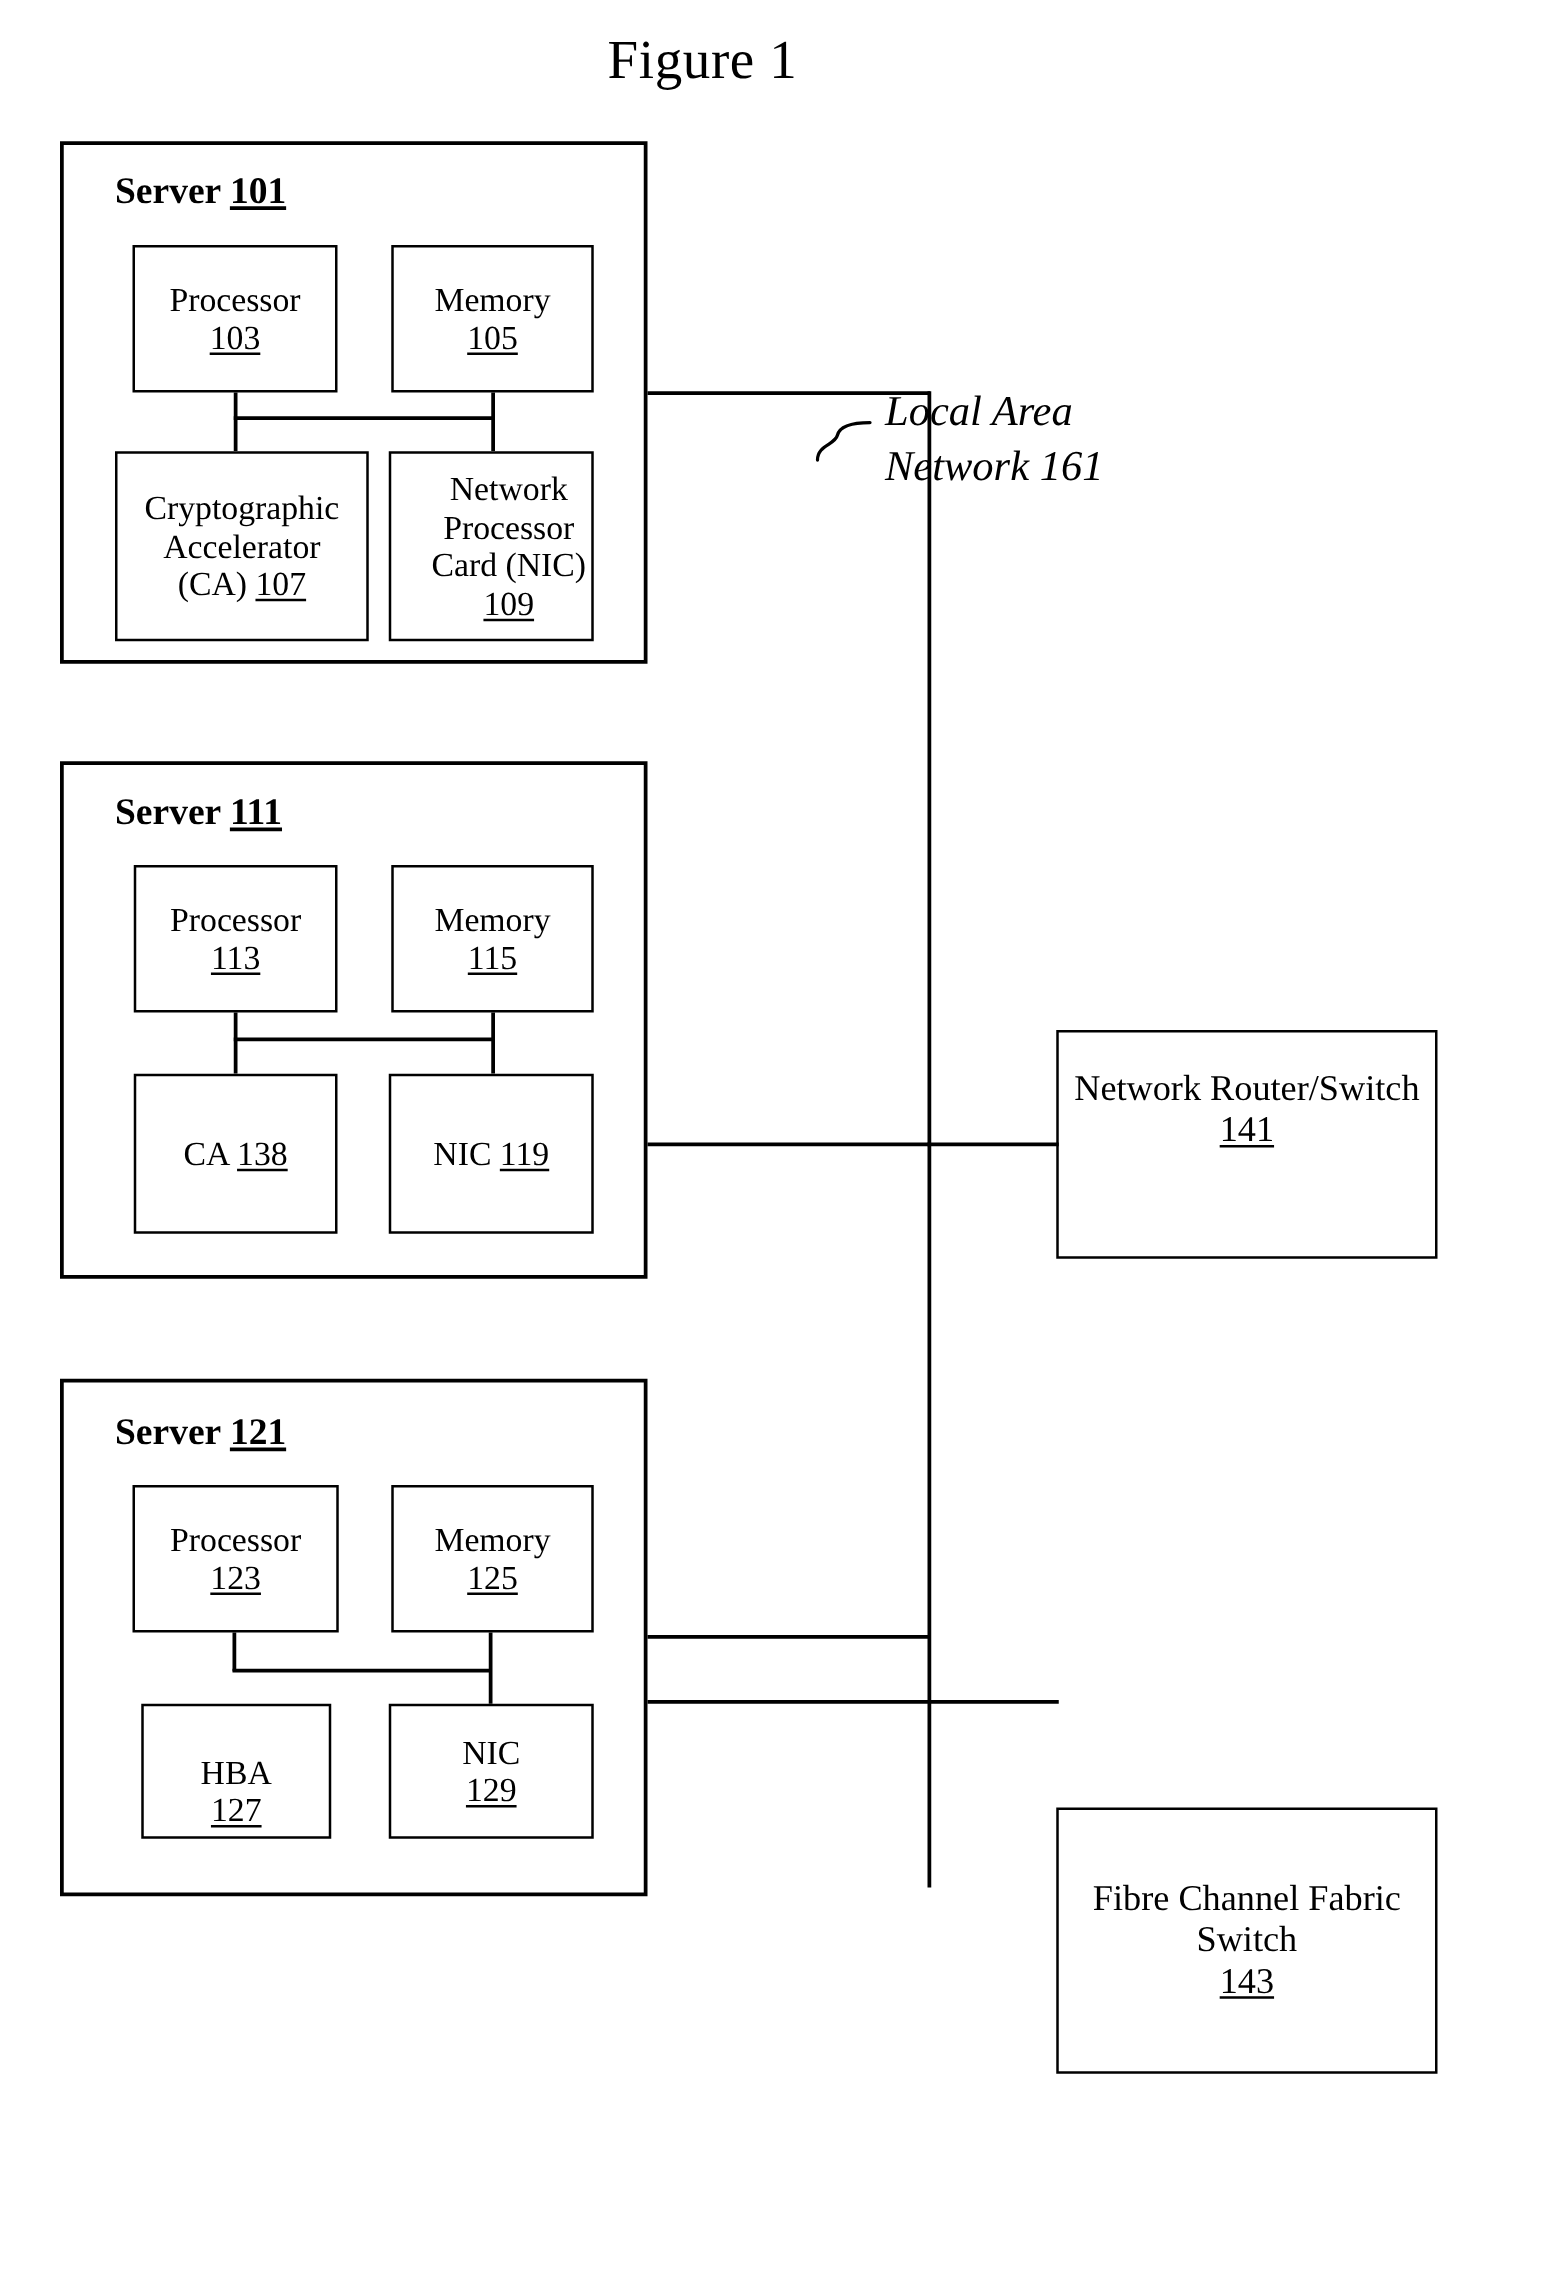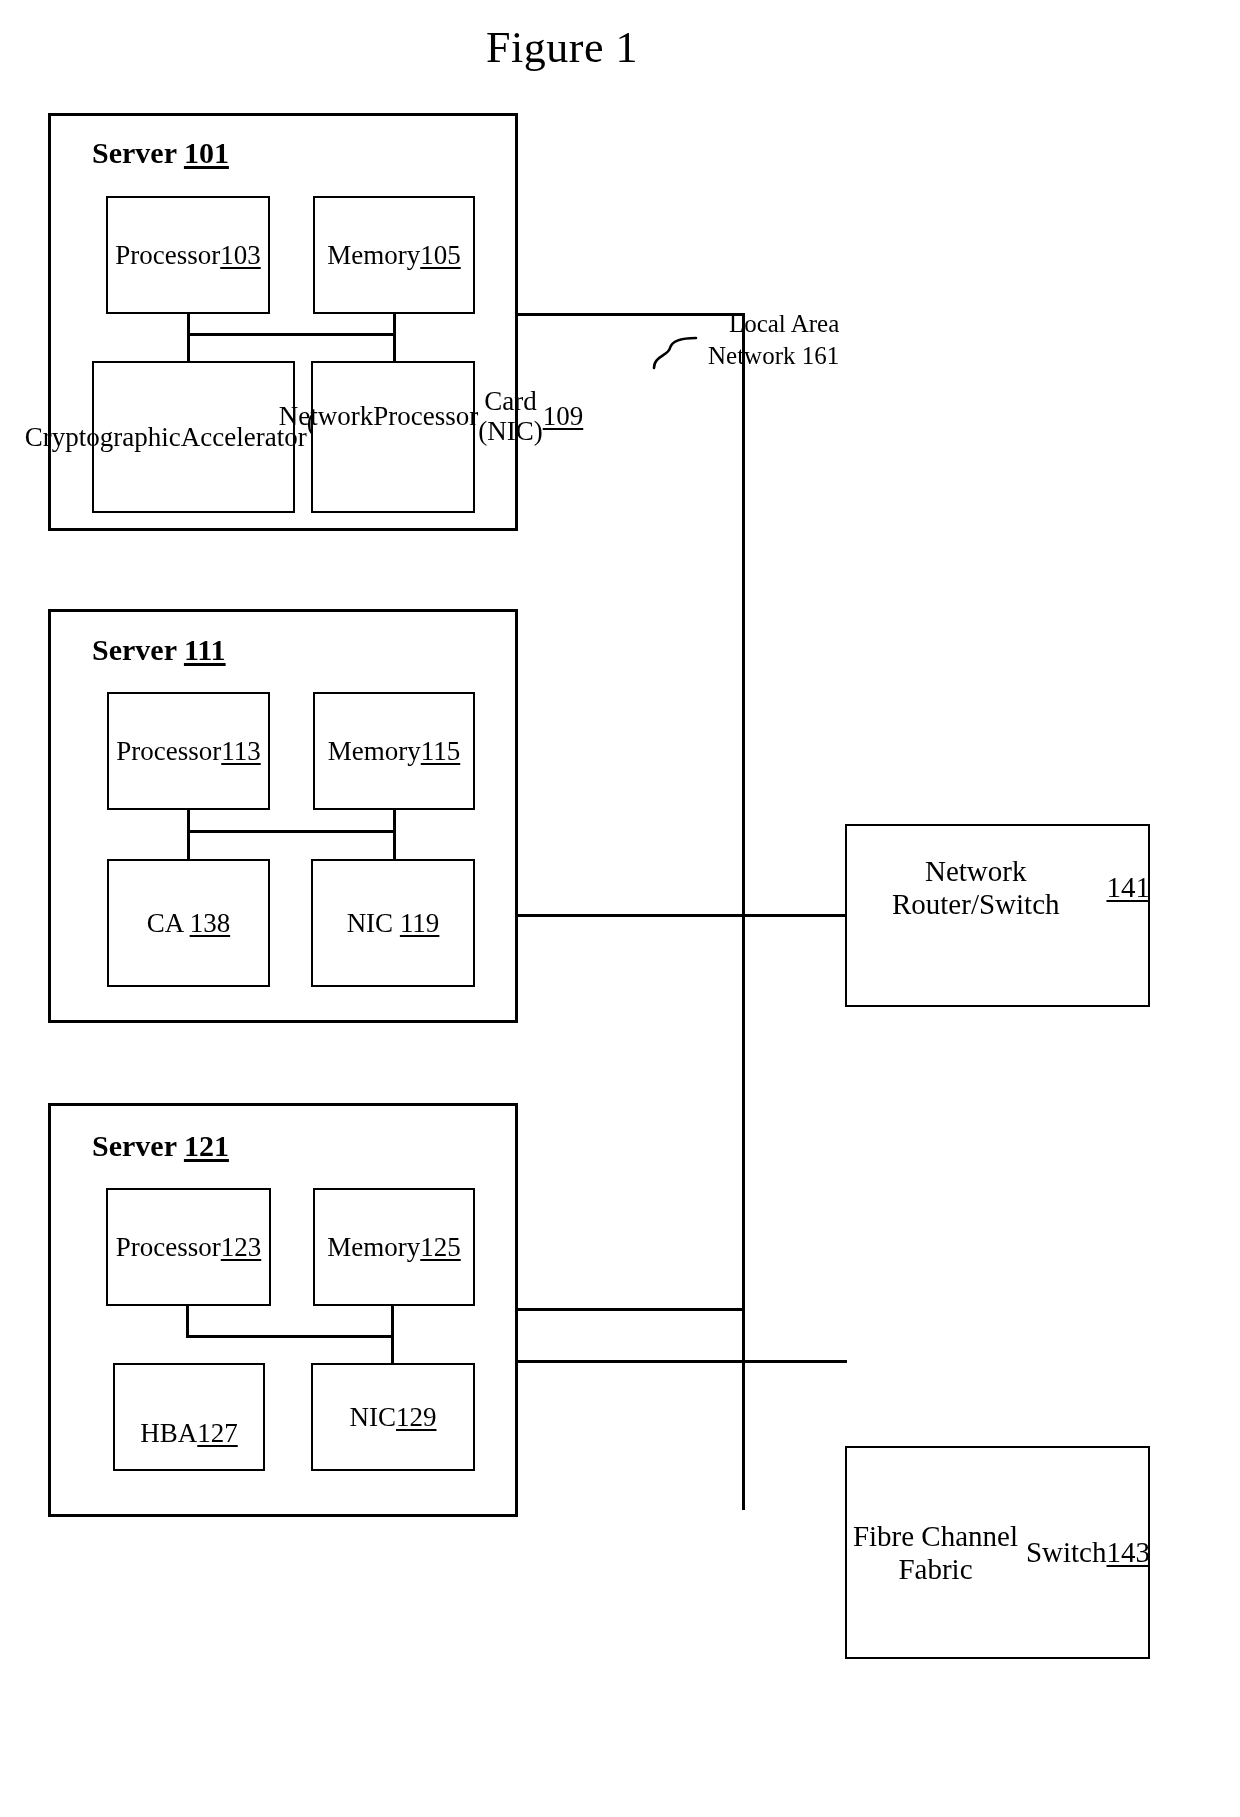--- a/index.html
+++ b/index.html
@@ -12,32 +12,32 @@
     text-align:center;font-size:44px;letter-spacing:.5px;
   }
 
   
   .box{position:absolute;box-sizing:border-box;border:2.5px solid #000;background:#fff;}
   .outer{border-width:3px;}
   .inner{border-width:2.5px;}
 
   .boxtext{
     position:absolute;box-sizing:border-box;
-    display:flex;align-items:center;justify-content:center;
+    display:flex;flex-direction:column;align-items:center;justify-content:center;
     text-align:center;line-height:1.13;font-size:27px;
   }
   .u{text-decoration:underline;text-underline-offset:3px;}
 
   .srvlabel{position:absolute;font-size:30px;white-space:nowrap;font-weight:bold;}
 
   
   .hl{position:absolute;background:#000;height:2.5px;}
   .vl{position:absolute;background:#000;width:2.5px;}
 
-  .netlabel{position:absolute;font-size:25px;line-height:1.28;text-align:right;white-space:nowrap;}
+  .netlabel{position:absolute;font-size:34px;line-height:1.28;text-align:left;white-space:nowrap;font-style:italic;}
 
   .brace{position:absolute;}
 </style>
 </head>
 <body>
 
 <div id="fig-title">Figure 1</div>
 
 <div class="box outer" style="left:48px;top:113px;width:470px;height:418px;"></div>
 
@@ -66,21 +66,21 @@
 <div class="boxtext" style="left:92px;top:361px;width:203px;height:152px;">
   <div>Cryptographic</div>
   <div>Accelerator</div>
   <div>
     <span>(CA)</span>
     <span class="u">107</span>
   </div>
 </div>
 
 <div class="box inner" style="left:311px;top:361px;width:164px;height:152px;"></div>
-<div class="boxtext" style="left:311px;top:340px;width:192px;height:152px;margin-left:24px;">
+<div class="boxtext" style="left:311px;top:361px;width:192px;height:152px;">
   <div>Network</div>
   <div>Processor</div>
   <div>Card (NIC)</div>
   <div class="u">109</div>
 </div>
 
 <div class="box outer" style="left:48px;top:609px;width:470px;height:414px;"></div>
 
 <div class="srvlabel" style="left:92px;top:633px;">
   <span>Server</span>

